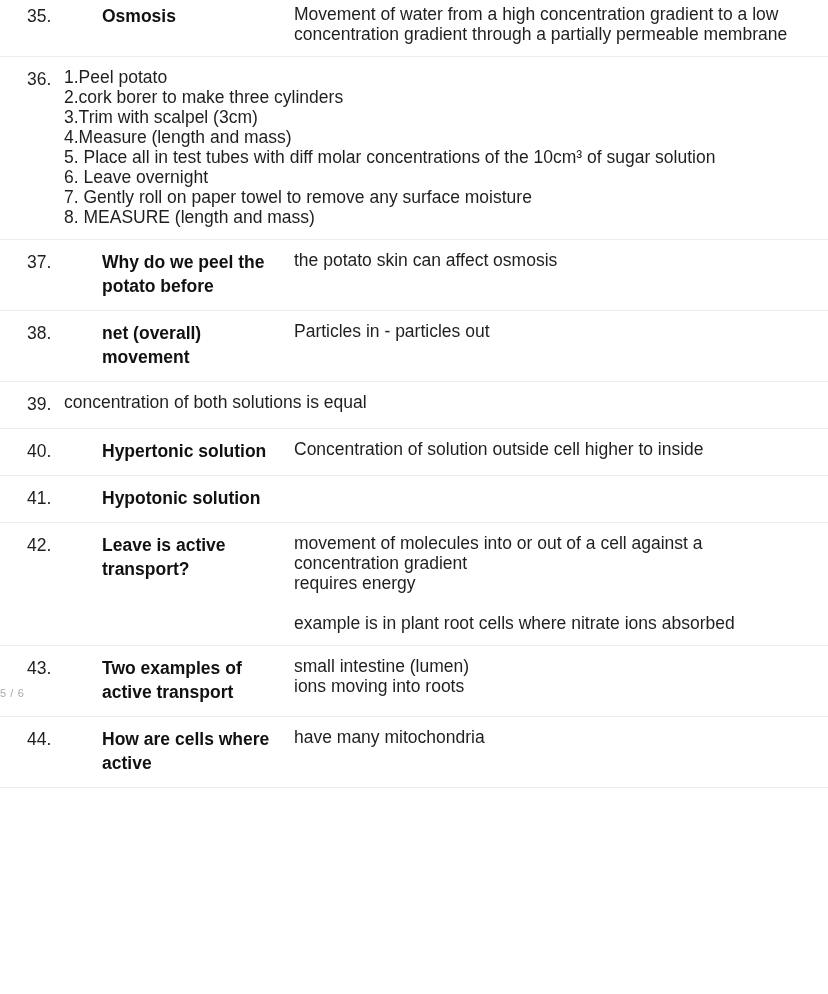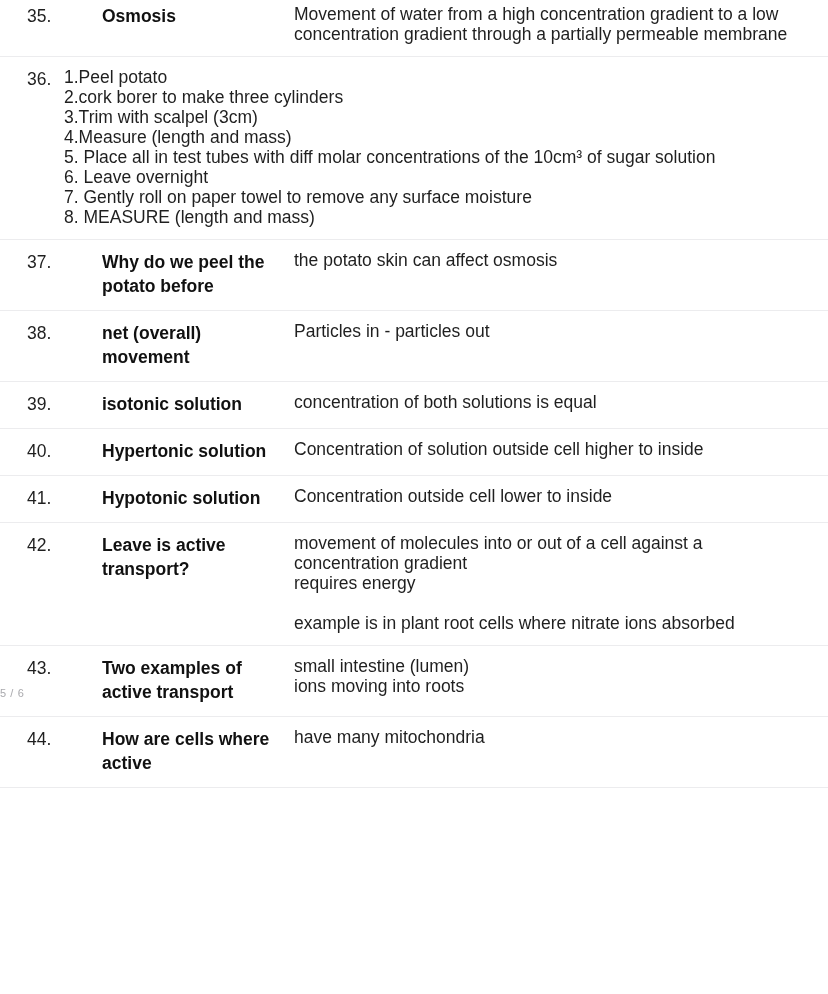--- a/index.html
+++ b/index.html
@@ -122,34 +122,32 @@
     </div>
 
     <div class="card-row">
       <div class="card-index">38.</div>
       <div class="card-term">net (overall) movement</div>
       <div class="card-def">Particles in - particles out</div>
     </div>
 
     <div class="card-row">
       <div class="card-index">39.</div>
-      <div class="card-term">isotonic solution</div>
       <div class="card-def">concentration of both solutions is equal</div>
     </div>
 
     <div class="card-row">
       <div class="card-index">40.</div>
       <div class="card-term">Hypertonic solution</div>
       <div class="card-def">Concentration of solution outside cell higher to inside</div>
     </div>
 
     <div class="card-row">
       <div class="card-index">41.</div>
       <div class="card-term">Hypotonic solution</div>
-      <div class="card-def">Concentration outside cell lower to inside</div>
     </div>
 
     <div class="card-row">
       <div class="card-index">42.</div>
       <div class="card-term">Leave is active transport?</div>
       <div class="card-def">movement of molecules into or out of a cell against a concentration gradient
 requires energy
 
 example is in plant root cells where nitrate ions absorbed</div>
     </div>

